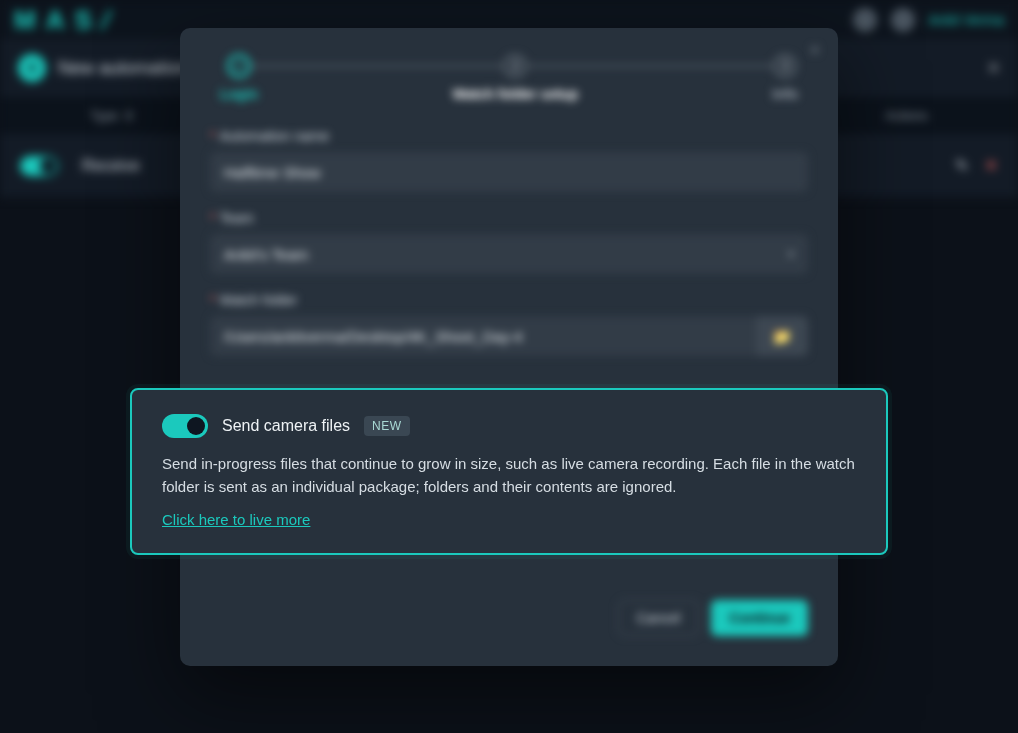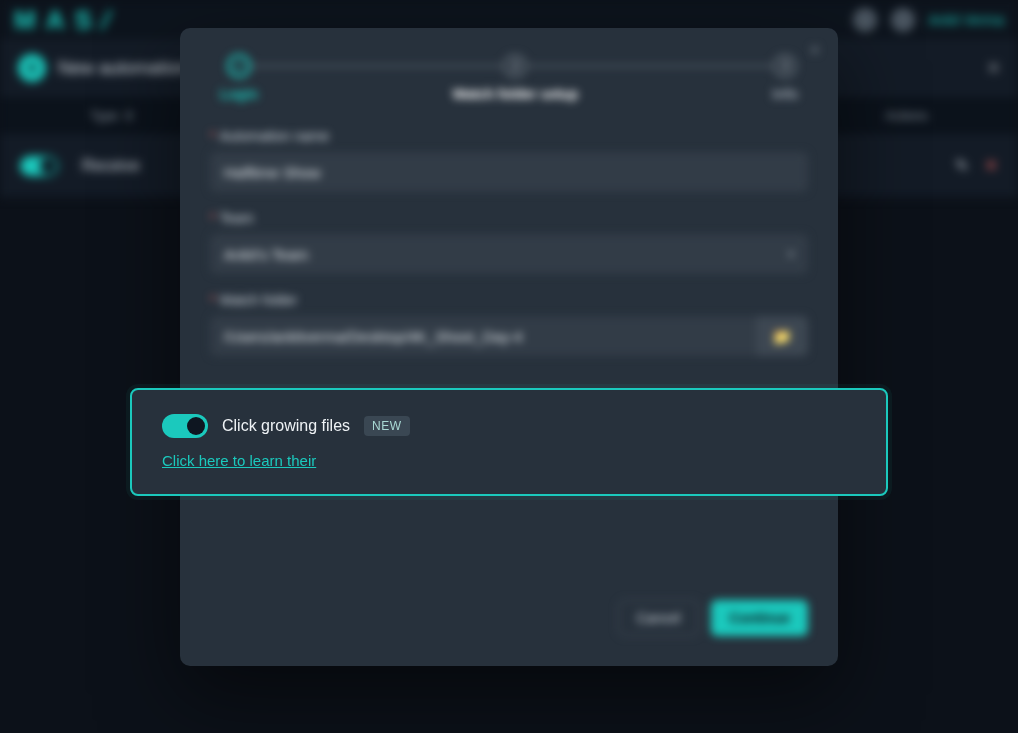--- a/index.html
+++ b/index.html
@@ -230,17 +230,18 @@
       <button class="btn btn-primary">Continue</button>
     </div>
   </div>
 </div>
 
 <div class="callout">
   <div class="callout-row">
     <div class="toggle">
       <div class="toggle-knob"></div>
     </div>
-    <span class="toggle-label">Click growing files</span>
+    <span class="toggle-label">Send camera files</span>
     <span class="badge">NEW</span>
   </div>
-  <a class="callout-link" href="#">Click here to learn their</a>
+  <p class="callout-desc">Send in-progress files that continue to grow in size, such as live camera recording. Each file in the watch folder is sent as an individual package; folders and their contents are ignored.</p>
+  <a class="callout-link" href="#">Click here to live more</a>
 </div>
 
 </body></html>

